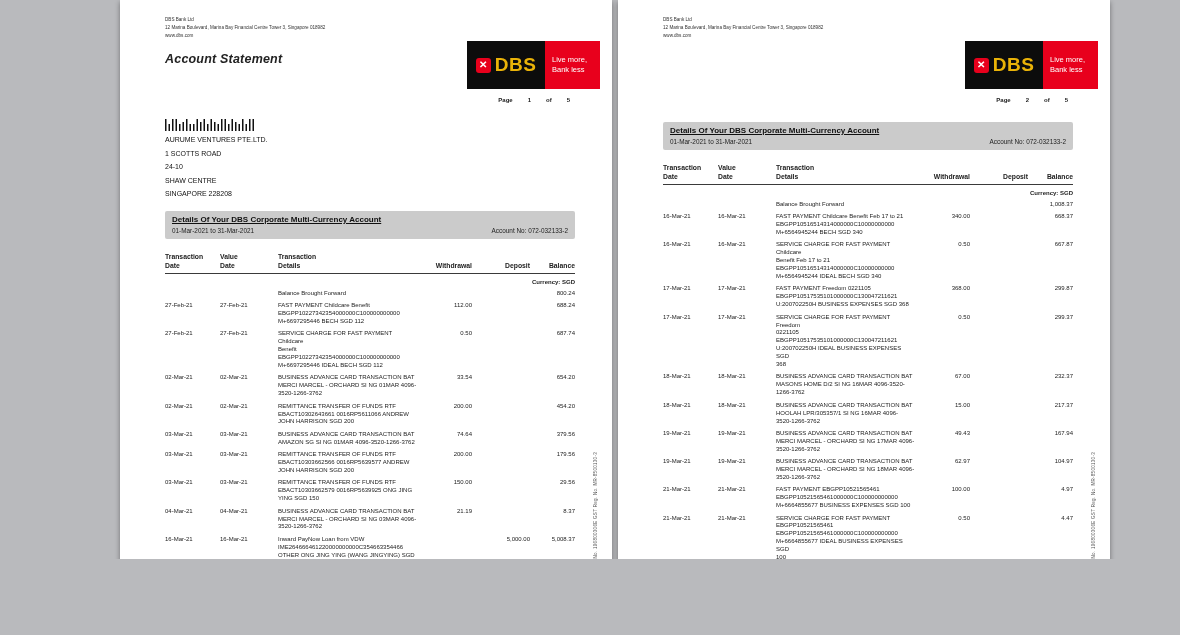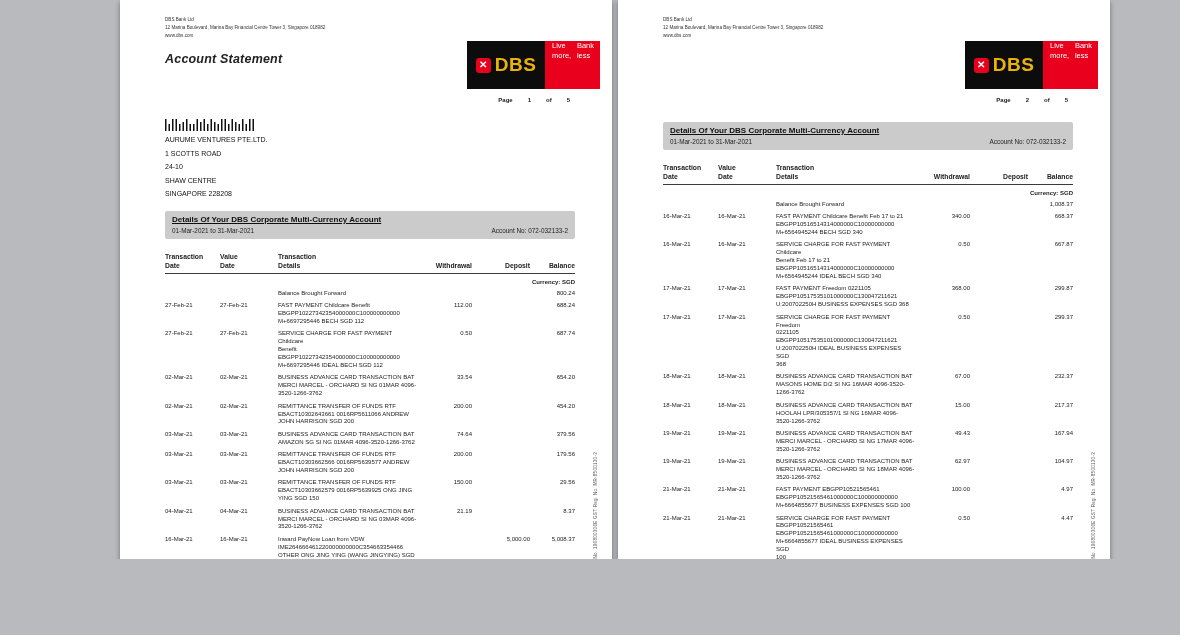--- a/index.html
+++ b/index.html
@@ -13,21 +13,21 @@
   .bank-block{position:absolute;top:16px;left:45px;font-size:4.6px;line-height:1.7;color:#333;}
   .stmt-title{position:absolute;top:52px;left:45px;margin:0;font-size:12.5px;font-weight:bold;
               font-style:italic;color:#222;letter-spacing:.2px;}
 
   .logo{position:absolute;top:41px;right:12px;height:48px;display:flex;}
   .logo-black{background:#0c0c0c;width:78px;display:flex;align-items:center;justify-content:center;gap:4px;}
   .logo-mark{width:15px;height:15px;background:#e8001c;border-radius:3px;display:flex;align-items:center;
              justify-content:center;color:#fff;font-size:10px;font-weight:bold;line-height:1;}
   .logo-word{color:#eab308;font-family:Liberation Sans, sans-serif;font-weight:bold;font-size:19px;letter-spacing:.5px;}
   .logo-red{background:#e8001c;width:55px;color:#fff;font-size:7.5px;line-height:1.3;display:flex;
-            flex-direction:row;justify-content:center;padding-left:7px;box-sizing:border-box;}
+            flex-direction:column;justify-content:center;padding-left:7px;box-sizing:border-box;}
 
   .page-indicator{position:absolute;top:97px;right:42px;font-size:6px;font-weight:bold;color:#222;
                   display:flex;gap:15px;}
   .barcode{position:absolute;top:118px;left:45px;}
   .recipient{position:absolute;top:136px;left:45px;font-size:7px;color:#111;}
   .recipient .r-line{margin-bottom:6.5px;}
 
   .content{position:absolute;left:45px;width:410px;}
   .content-p1{top:211px;}
   .content-p2{top:122px;}

